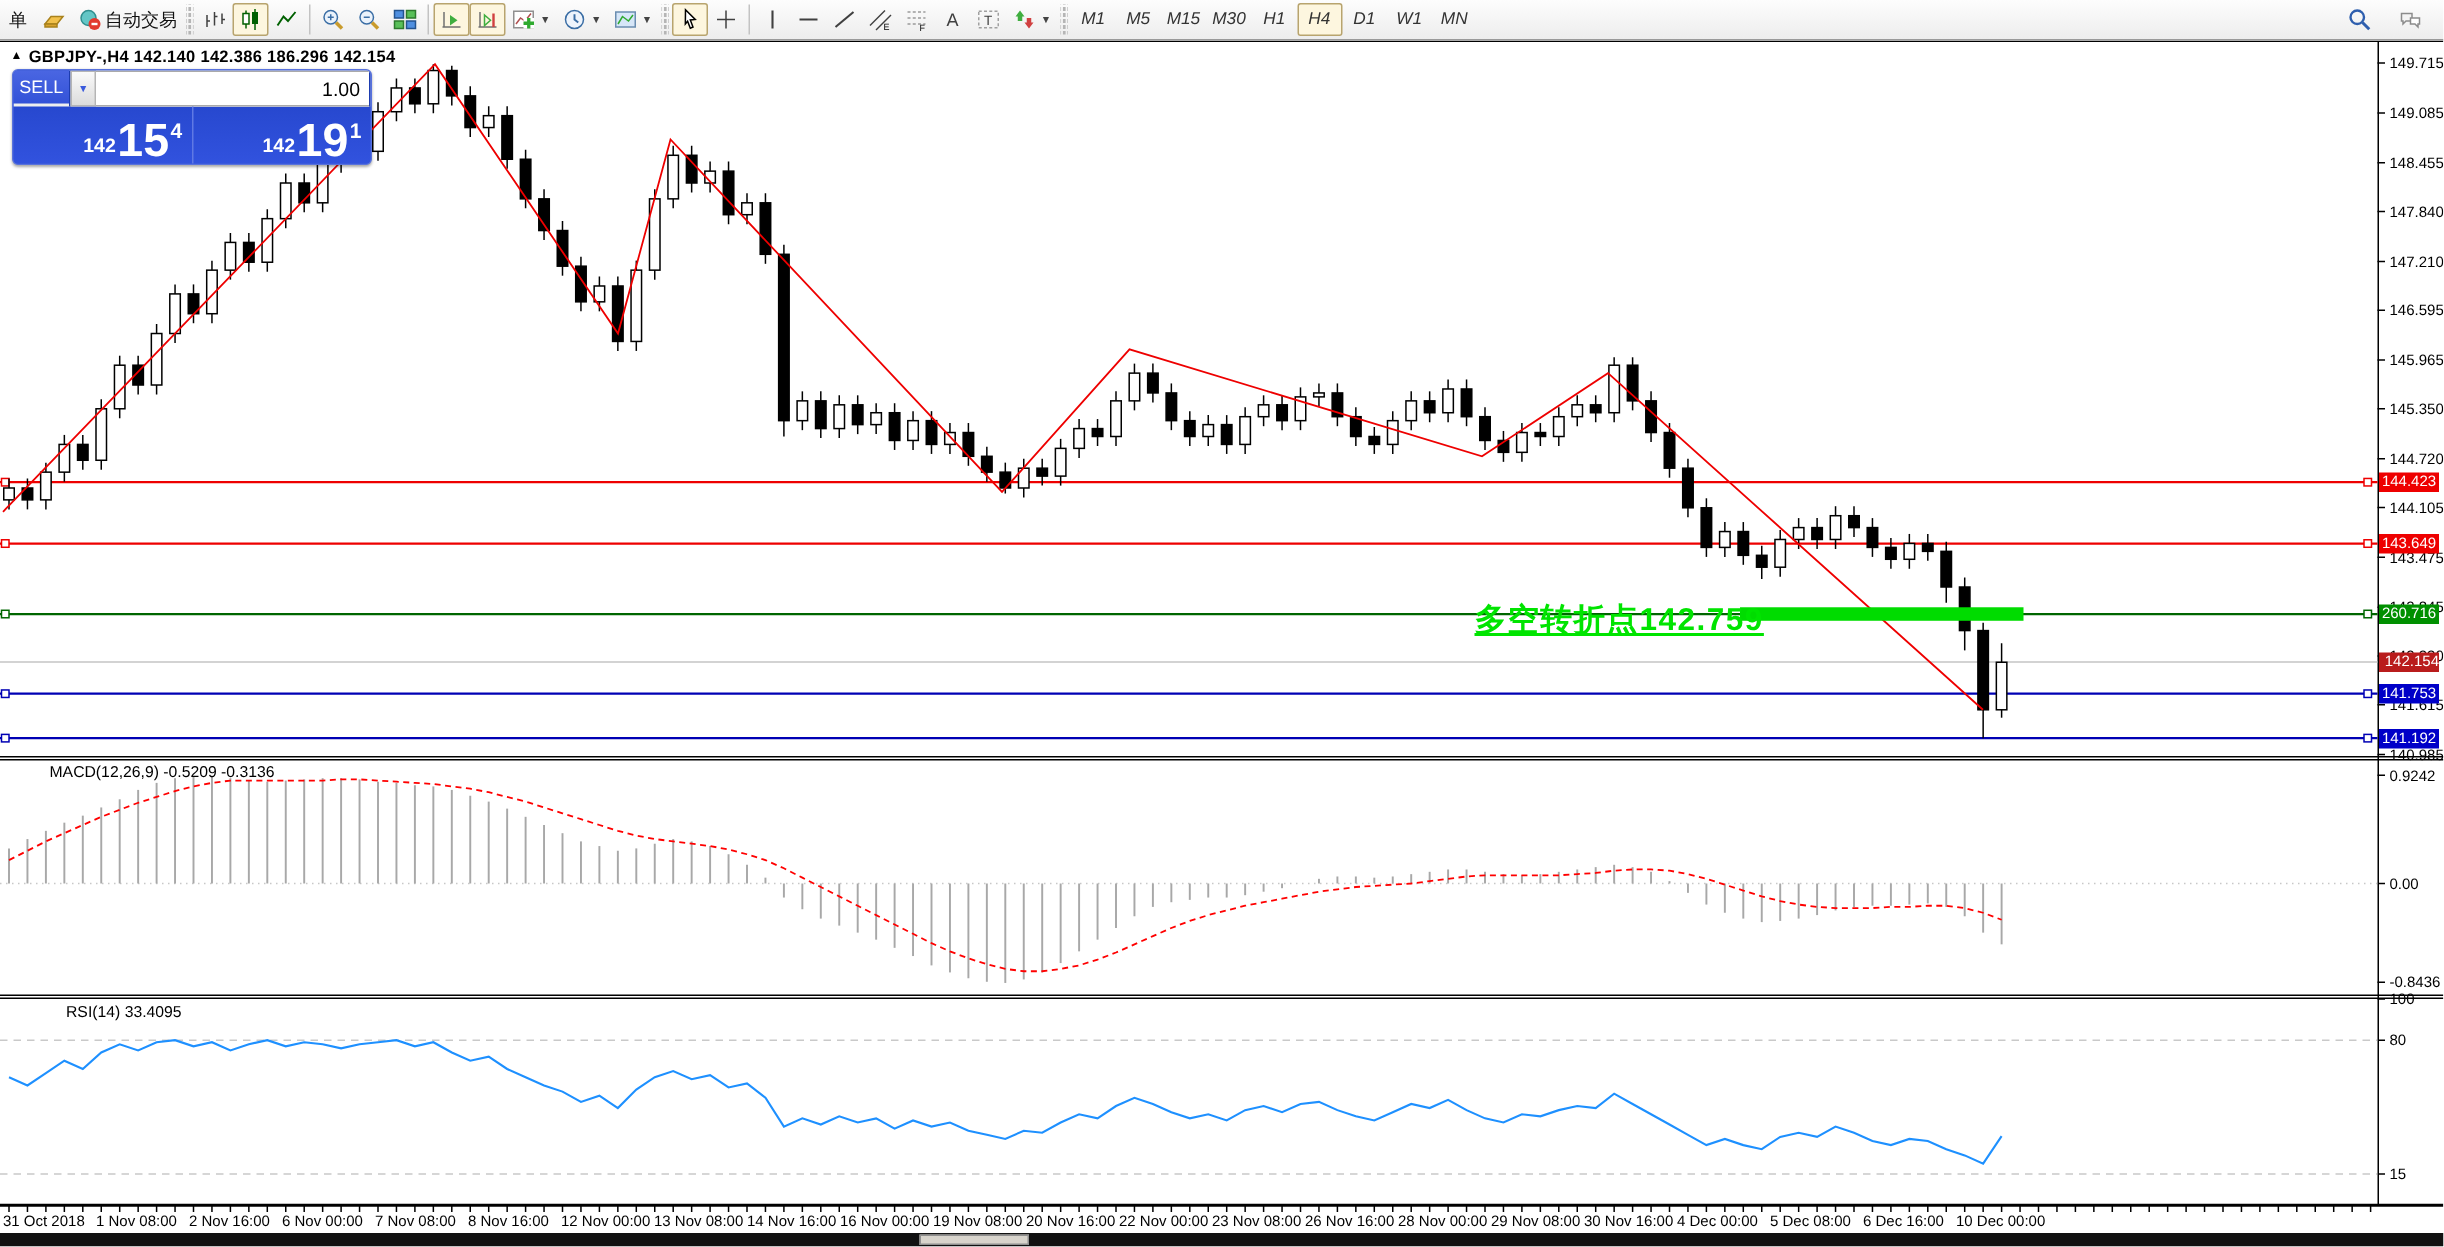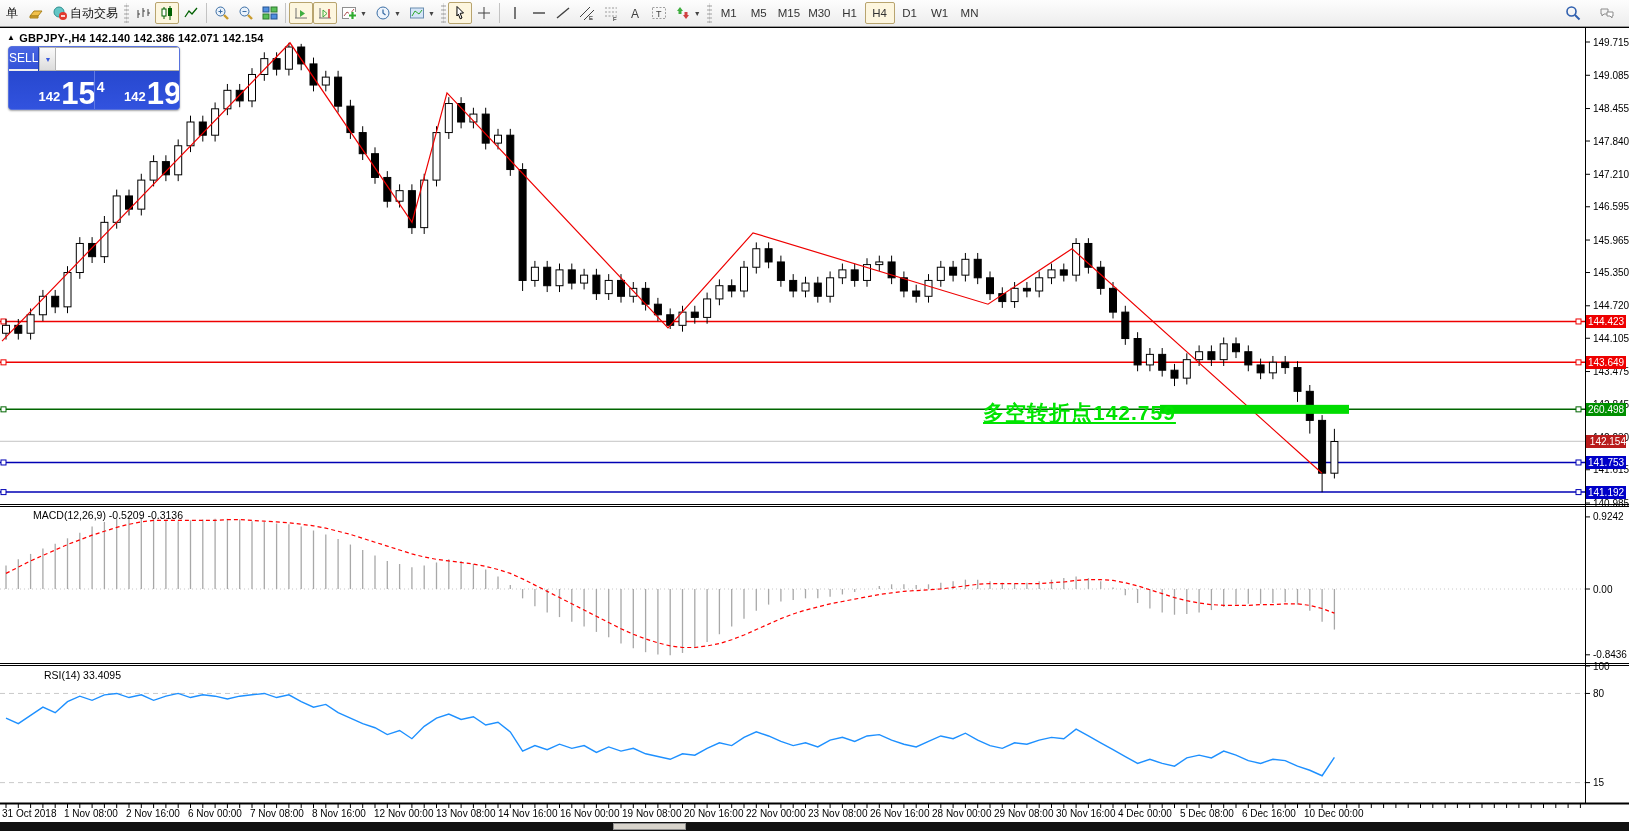--- a/index.html
+++ b/index.html
@@ -35,21 +35,21 @@
   #macd-label { position:absolute; left:6px; top:482px; z-index:4; font-size:10.5px; color:#000;margin-left:27px; }
   #rsi-label  { position:absolute; left:6px; top:642px; z-index:4; font-size:10.5px; color:#000;margin-left:38px; }
 
   #annotation { position:absolute; left:983px; top:372px; z-index:4;
     font-size:21px; font-weight:bold; letter-spacing:1px;text-decoration:underline; }
 
   .badge { position:absolute; left:1586px; width:40px; height:13px; z-index:5;
     font-size:10px; line-height:13px; color:#fff; text-align:center; }
 
   
-  #trade-panel { position:absolute; left:8px; top:19px; width:172px; height:64px; z-index:6;
+  #trade-panel { position:absolute; left:8px; top:19px; width:240px; height:64px; z-index:6;
     border-radius:4px; overflow:hidden; background:#2c4ed6; border:1px solid #5872dd;
     box-shadow:0 1px 2px rgba(0,0,0,0.35); }
   .tp-row1 { display:flex; height:24px; }
   .tp-sell,.tp-buy { width:53px; background:linear-gradient(#4a66e2,#3352d8); border:none;
     color:#fff; font-size:12px; font-family:inherit; border-bottom:2px solid #eee; }
   .tp-spin { flex:1; display:flex; background:#f0f0f0; align-items:stretch;
     border-left:1px solid #1d3cb0; border-right:1px solid #1d3cb0; }
   .tp-dn,.tp-up { width:17px; background:linear-gradient(#fafafa,#dcdcdc);
     border:1px solid #b5b5b5; color:#3a5adc; font-size:7px; padding:0; }
   .tp-vol { flex:1; border:1px solid #aaa; border-left:none; border-right:none;
@@ -226,21 +226,21 @@
         </svg>
       </span>
       <span class="tb-btn">
         <svg width="16" height="16" viewBox="0 0 16 16">
           <path d="M4 2l3 4H5.5V9h-3V6H1z" fill="#3fae3f" transform="translate(1,0)"></path>
           <path d="M12 14l-3-4h1.5V7h3v3H15z" fill="#d04040" transform="translate(-1,0)"></path>
         </svg>
         <span class="tb-caret">▼</span>
       </span>
       <span class="tb-grip"></span>
-      <span id="tf-group" style="display: inline-flex;">
+      <span id="tf-group" style="display: inline-flex; font-style: italic;">
         <span class="tb-btn">M1</span>
         <span class="tb-btn">M5</span>
         <span class="tb-btn">M15</span>
         <span class="tb-btn">M30</span>
         <span class="tb-btn">H1</span>
         <span class="tb-btn active">H4</span>
         <span class="tb-btn">D1</span>
         <span class="tb-btn">W1</span>
         <span class="tb-btn">MN</span>
       </span>
@@ -808,21 +808,21 @@
         <line x1="1285.2" y1="562" x2="1285.2" y2="575.26" stroke="#a8a8a8" stroke-width="1.3"></line>
         <line x1="1297.5" y1="562" x2="1297.5" y2="577.6" stroke="#a8a8a8" stroke-width="1.3"></line>
         <line x1="1309.8000000000002" y1="562" x2="1309.8000000000002" y2="583.84" stroke="#a8a8a8" stroke-width="1.3"></line>
         <line x1="1322.1000000000001" y1="562" x2="1322.1000000000001" y2="594.76" stroke="#a8a8a8" stroke-width="1.3"></line>
         <line x1="1334.4" y1="562" x2="1334.4" y2="602.56" stroke="#a8a8a8" stroke-width="1.3"></line>
         <polyline points="6,546.4 18.3,540.16 30.6,533.92 42.900000000000006,528.46 55.2,523 67.5,517.54 79.80000000000001,512.86 92.10000000000001,508.18000000000006 104.4,504.28 116.7,500.38 129,497.26 141.3,494.91999999999996 153.60000000000002,493.36 165.9,493.36 178.20000000000002,493.36 190.5,493.36 202.8,493.36 215.10000000000002,493.36 227.4,492.58000000000004 239.70000000000002,492.58000000000004 252,493.36 264.3,494.14 276.6,494.91999999999996 288.90000000000003,495.70000000000005 301.20000000000005,497.26 313.5,498.81999999999994 325.8,501.15999999999997 338.1,504.28 350.40000000000003,507.4 362.70000000000005,511.29999999999995 375,515.2 387.3,519.1 399.6,523 411.90000000000003,526.9 424.20000000000005,530.02 436.5,532.36 448.8,533.92 461.1,535.48 473.40000000000003,537.04 485.70000000000005,539.38 498,542.5 510.3,546.4 522.6,551.86 534.9,558.1 547.2,564.34 559.5,570.58 571.8000000000001,576.82 584.1,583.06 596.4000000000001,589.3 608.7,595.54 621,601.78 633.3000000000001,607.24 645.6,611.92 657.9000000000001,615.8199999999999 670.2,618.94 682.5,620.5 694.8000000000001,620.5 707.1,618.94 719.4000000000001,616.6 731.7,612.7 744,608.02 756.3000000000001,602.56 768.6,597.1 780.9000000000001,591.64 793.2,586.96 805.5,583.06 817.8000000000001,579.94 830.1,576.82 842.4000000000001,574.48 854.7,572.14 867,569.8 879.3000000000001,567.46 891.6,565.9 903.9000000000001,564.34 916.2,563.56 928.5,562.78 940.8000000000001,562 953.1,560.44 965.4000000000001,558.88 977.7,557.32 990,556.54 1002.3000000000001,556.54 1014.6,556.54 1026.9,556.54 1039.2,556.54 1051.5,555.76 1063.8,554.98 1076.1000000000001,553.42 1088.4,552.64 1100.7,552.64 1113,553.42 1125.3,555.76 1137.6000000000001,558.88 1149.9,562.78 1162.2,566.68 1174.5,570.58 1186.8000000000002,573.7 1199.1000000000001,576.04 1211.4,577.6 1223.7,578.38 1236,578.38 1248.3000000000002,578.38 1260.6000000000001,577.6 1272.9,577.6 1285.2,576.82 1297.5,576.82 1309.8000000000002,578.38 1322.1000000000001,581.5 1334.4,586.18" fill="none" stroke="#ff0000" stroke-width="1.2" stroke-dasharray="4,3"></polyline>
         <polyline points="6,691.136 18.3,696.624 30.6,688.392 42.900000000000006,680.16 55.2,685.648 67.5,674.672 79.80000000000001,669.184 92.10000000000001,673.3 104.4,667.812 116.7,666.44 129,670.556 141.3,667.812 153.60000000000002,673.3 165.9,669.184 178.20000000000002,666.44 190.5,670.556 202.8,667.812 215.10000000000002,669.184 227.4,671.928 239.70000000000002,669.184 252,667.812 264.3,666.44 276.6,670.556 288.90000000000003,667.812 301.20000000000005,674.672 313.5,680.16 325.8,677.416 338.1,685.648 350.40000000000003,691.136 362.70000000000005,696.624 375,700.74 387.3,707.6 399.6,703.484 411.90000000000003,711.716 424.20000000000005,699.368 436.5,691.136 448.8,687.02 461.1,692.508 473.40000000000003,689.764 485.70000000000005,697.996 498,695.2520000000001 510.3,704.856 522.6,724.0640000000001 534.9,718.576 547.2,722.692 559.5,717.2040000000001 571.8000000000001,721.32 584.1,718.576 596.4000000000001,725.436 608.7,719.9480000000001 621,724.0640000000001 633.3000000000001,721.32 645.6,726.808 657.9000000000001,729.552 670.2,732.296 682.5,726.808 694.8000000000001,728.1800000000001 707.1,721.32 719.4000000000001,715.832 731.7,718.576 744,710.344 756.3000000000001,704.856 768.6,708.972 780.9000000000001,714.46 793.2,718.576 805.5,715.832 817.8000000000001,719.9480000000001 830.1,713.0880000000001 842.4000000000001,710.344 854.7,714.46 867,708.972 879.3000000000001,707.6 891.6,713.0880000000001 903.9000000000001,717.2040000000001 916.2,719.9480000000001 928.5,714.46 940.8000000000001,708.972 953.1,711.716 965.4000000000001,706.2280000000001 977.7,713.0880000000001 990,718.576 1002.3000000000001,721.32 1014.6,715.832 1026.9,717.2040000000001 1039.2,713.0880000000001 1051.5,710.344 1063.8,711.716 1076.1000000000001,702.1120000000001 1088.4,708.972 1100.7,715.832 1113,722.692 1125.3,729.552 1137.6000000000001,736.412 1149.9,732.296 1162.2,736.412 1174.5,739.1560000000001 1186.8000000000002,730.924 1199.1000000000001,728.1800000000001 1211.4,730.924 1223.7,724.0640000000001 1236,728.1800000000001 1248.3000000000002,733.668 1260.6000000000001,736.412 1272.9,732.296 1285.2,733.668 1297.5,739.1560000000001 1309.8000000000002,743.272 1322.1000000000001,748.76 1334.4,730.3752000000001" fill="none" stroke="#1e90ff" stroke-width="1.4"></polyline>
       </svg>
 
     <div id="chart-title">
-      <span class="tri">▲</span><span>GBPJPY-,H4  142.140 142.386 142.071 142.154</span>
+      <span class="tri">▲</span><span>GBPJPY-,H4  142.140 142.386 186.296 142.154</span>
     </div>
 
     <div id="trade-panel">
       <div class="tp-row1">
         <button class="tp-sell">SELL</button>
         <div class="tp-spin">
           <button class="tp-dn">▼</button>
           <input class="tp-vol" value="1.00" style="">
 
         </div>
@@ -842,21 +842,21 @@
       </div>
     </div>
 
     <div id="macd-label">MACD(12,26,9) -0.5209 -0.3136</div>
     <div id="rsi-label">RSI(14) 33.4095</div>
     <div id="annotation" style="color: rgb(0, 228, 0);">多空转折点142.759</div>
 
     <div id="badges">
         <div class="badge" style="background: rgb(238, 0, 0); top: 287.971px;">144.423</div>
         <div class="badge" style="background: rgb(238, 0, 0); top: 328.845px;">143.649</div>
-        <div class="badge" style="background: rgb(0, 144, 0); top: 375.846px;">260.498</div>
+        <div class="badge" style="background: rgb(0, 144, 0); top: 375.846px;">260.716</div>
         <div class="badge" style="background: #b91c1c; top: 407.796px; text-align: right;">142.154</div>
         <div class="badge" style="background: rgb(0, 0, 200); top: 428.973px;">141.753</div>
         <div class="badge" style="background: rgb(0, 0, 200); top: 458.6px;">141.192</div>
       </div>
   </div>
 
   <div id="hscroll">
     <div class="thumb"></div>
   </div>
 </div>

